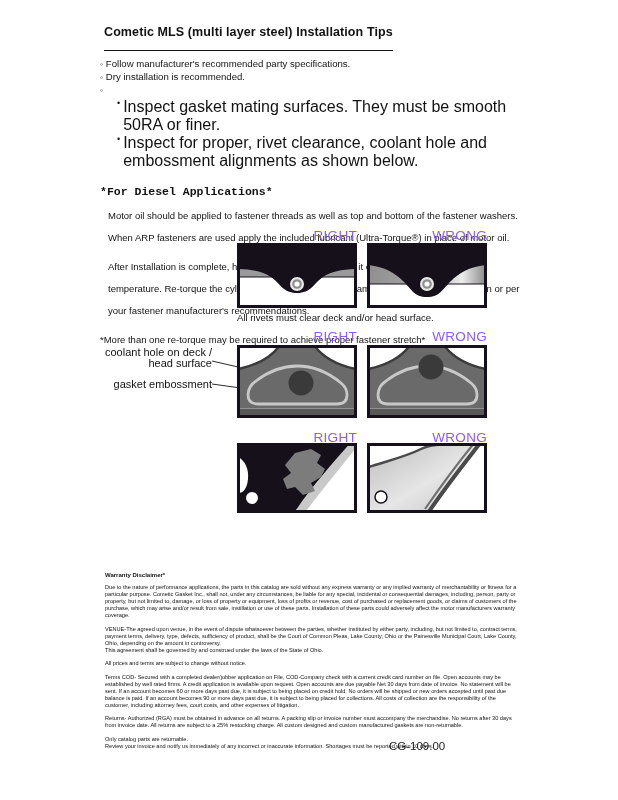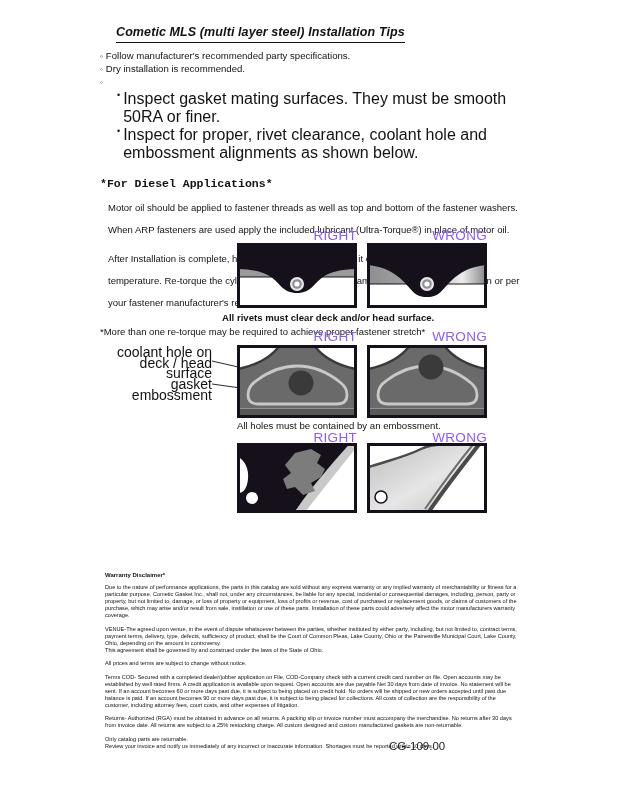--- a/index.html
+++ b/index.html
@@ -4,36 +4,36 @@
 <style>
   html,body{margin:0;padding:0;background:#ffffff;}
   .page{
     position:relative;width:618px;height:800px;background:#ffffff;overflow:hidden;
     font-family:"Liberation Sans","DejaVu Sans",sans-serif;color:#121212;
   }
   
   .content{position:absolute;left:100px;top:22px;width:424px;}
   .doc-title{
     font-size:12.5px;font-weight:bold;display:inline-block;
-    border-bottom:1.6px solid #121212;padding-bottom:3px;margin:0 0 7px 16px;letter-spacing:.1px;font-style:italic;
+    border-bottom:1.6px solid #121212;padding-bottom:11px;margin:0 0 7px 4px;letter-spacing:.1px;
   }
   ul.tips{list-style:none;margin:0;padding:0;font-size:9.6px;line-height:12.2px;}
   ul.tips > li{display:flex;align-items:flex-start;}
   .b-marker{font-size:8px;margin:1px 3px 0 0;flex:0 0 auto;}
   ul.subtips{list-style:none;margin:0;padding:0 0 0 17px;}
   ul.subtips > li{display:flex;align-items:flex-start;}
   .sb-marker{font-size:9px;margin:0 3px 0 0;flex:0 0 auto;}
   .diesel-heading{font-size:11.5px;font-weight:bold;margin:15px 0 7px 0;font-family:Liberation Mono, monospace;}
   .para{font-size:9.5px;line-height:22px;margin:0 0 7px 8px;width:420px;}
   .note{font-size:9.5px;margin-top:12px;}
   
   .fig-label{position:absolute;width:120px;text-align:right;font-size:13.5px;letter-spacing:.3px;color:#8b5cf6;}
   .fig-box{position:absolute;width:120px;}
   .fig-caption{position:absolute;font-size:9.6px;line-height:12px;color:#121212;}
-  .side-label{position:absolute;left:100px;width:112px;text-align:right;font-size:14px;line-height:10.5px;}
+  .side-label{position:absolute;left:100px;width:112px;text-align:right;font-size:11px;line-height:10.5px;}
   .leader-svg{position:absolute;left:205px;top:348px;width:110px;height:50px;}
   
   .legal{position:absolute;left:105px;top:572px;width:412px;}
   .legal-heading{font-size:6px;font-weight:bold;margin:0 0 6px 0;}
   .legal p{font-size:5.6px;line-height:7px;margin:0 0 6.5px 0;white-space:pre-line;}
   .footer-code{position:absolute;left:389px;top:740px;font-size:11.5px;color:#222;}
 </style>
 </head>
 <body>
 
@@ -100,21 +100,21 @@
     <rect x="1.5" y="22" width="117" height="19" fill="url(#g1)"></rect>
     <rect x="1.5" y="41" width="117" height="22.5" fill="#ffffff"></rect>
     <line x1="1.5" y1="41" x2="118.5" y2="41" stroke="#16101a" stroke-width="1.2"></line>
     <path d="M1.5 1.5 H118.5 V22 C102 24 92 30 84 38 C75 46.5 73 54 60 54 C47 54 45 46.5 36 38 C28 30 18 24 1.5 22 Z" fill="#16101a"></path>
     <circle cx="60" cy="41" r="7" fill="#e8e8e8"></circle>
     <circle cx="60" cy="41" r="4.8" fill="#8f8f8f"></circle>
     <circle cx="60" cy="41" r="2.6" fill="#ffffff"></circle>
     <rect x="1.5" y="1.5" width="117" height="62" fill="none" stroke="#16101a" stroke-width="3"></rect>
   </svg>
 
-  <div class="fig-caption" style="left:222px;top:312px;width:260px;font-weight:bold;">All rivets must clear deck and/or head surface.</div>
+  <div class="fig-caption" style="left:237px;top:312px;width:260px;">All rivets must clear deck and/or head surface.</div>
 
   <div class="fig-label" style="left:237px;top:329px;">RIGHT</div>
   <div class="fig-label" style="left:367px;top:329px;">WRONG</div>
 
   <div class="side-label" style="top:347px;">coolant hole on deck / head surface</div>
   <div class="side-label" style="top:379px;">gasket embossment</div>
 
   <svg class="leader-svg" viewBox="0 0 110 50">
     <line x1="7" y1="13" x2="94" y2="33" stroke="#121212" stroke-width="0.9"></line>
     <line x1="7" y1="36" x2="57" y2="43" stroke="#121212" stroke-width="0.9"></line>
@@ -139,21 +139,20 @@
     <rect x="1.5" y="64" width="117" height="7.5" fill="#585858"></rect>
     <path d="M11 50 C11 44 13 40 19 36 C32 26 46 21 60 21 C76 21 92 28 104 38 C109 42 110 46 110 50 C110 56 107 59 100 59 L21 59 C14 59 11 56 11 50 Z" fill="none" stroke="#c8c8c8" stroke-width="2.8"></path>
     <path d="M1.5 1.5 H42 C34 12 20 20 1.5 24 Z" fill="#ffffff"></path>
     <path d="M118.5 1.5 H78 C86 12 100 20 118.5 24 Z" fill="#ffffff"></path>
     <path d="M42 1.5 C34 12 20 20 1.5 24" fill="none" stroke="#3a3a3a" stroke-width="2.4"></path>
     <path d="M78 1.5 C86 12 100 20 118.5 24" fill="none" stroke="#3a3a3a" stroke-width="2.4"></path>
     <circle cx="64" cy="22" r="12.5" fill="#3a3a3a"></circle>
     <rect x="1.5" y="1.5" width="117" height="70" fill="none" stroke="#16101a" stroke-width="3"></rect>
   </svg>
 
-  <div class="fig-caption" style="left:237px;top:420px;width:260px;">All holes must be contained by an embossment.</div>
 
   <div class="fig-label" style="left:237px;top:430px;">RIGHT</div>
   <div class="fig-label" style="left:367px;top:430px;">WRONG</div>
 
   <svg class="fig-box" style="left:237px;top:443px;" width="120" height="70" viewBox="0 0 120 70">
     <rect x="0" y="0" width="120" height="70" fill="#ffffff"></rect>
     <path d="M116 1.5 C99 23 83 42 63 68.5" fill="none" stroke="#c9c9c9" stroke-width="9"></path>
     <path d="M1.5 1.5 H112 C94 22 76 42 58 68.5 L1.5 68.5 Z" fill="#16101a"></path>
     <polygon points="58,10 74,6 84,12 80,20 88,26 84,34 74,40 78,48 66,52 58,44 50,46 46,36 54,30 48,22" fill="#7c7c7c"></polygon>
     <path d="M1.5 14 C8 18 12 26 11 36 C10 46 6 50 1.5 50 Z" fill="#ffffff"></path>

